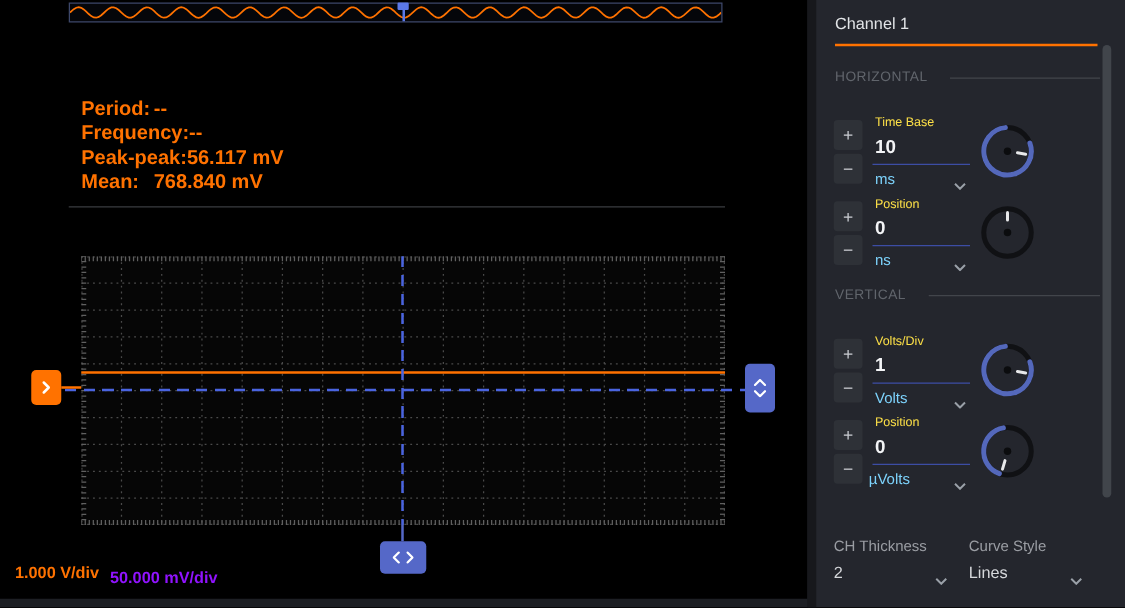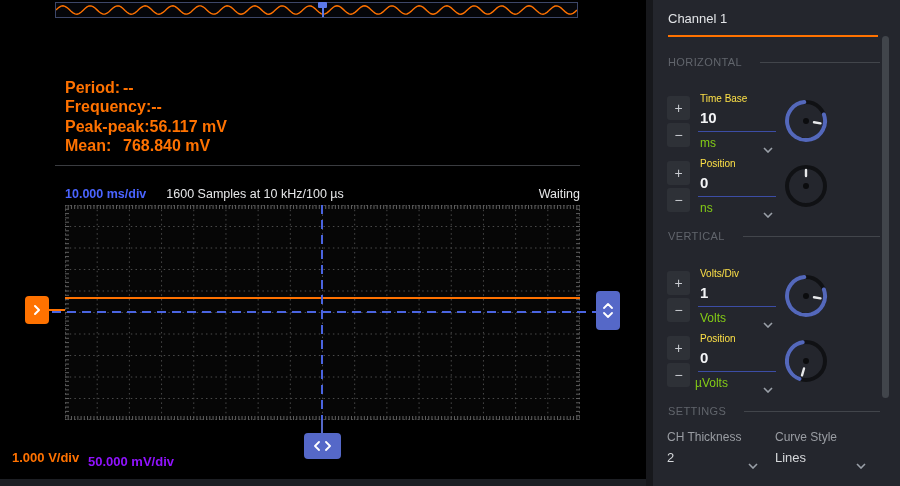--- a/index.html
+++ b/index.html
@@ -59,21 +59,21 @@
                     font-size:11px; letter-spacing:.4px; color:#61656c; }
   .section-header .line { flex:1; height:1px; background:#42454b; }
 
   .spin { position:absolute; display:flex; flex-direction:column; gap:3px; }
   .spin button { width:23px; height:24px; background:#2e3137; border:none; border-radius:3px;
                  color:#c8cbd0; font-size:14px; line-height:1; font-family:inherit; cursor:pointer; }
 
   .ctl-label { position:absolute; font-size:10px; color:#fde047; }
   .ctl-value { position:absolute; font-size:15px; font-weight:bold; color:#f3f4f6; }
   .ctl-underline { position:absolute; width:78px; height:1px; background:#3c4da5; }
-  .ctl-unit { position:absolute; font-size:12px; color:#84cc16; cursor:pointer; }
+  .ctl-unit { position:absolute; font-size:12px; color:#7dd3fc; cursor:pointer; }
   .chev { position:absolute; width:10px; height:6px; cursor:pointer; }
   .knob { position:absolute; width:44px; height:44px; cursor:pointer; }
 
   .dd-label { position:absolute; font-size:12px; color:#9a9da3; }
   .dd-value { position:absolute; font-size:13px; color:#d6d8db; cursor:pointer; }
 
   #scrollbar { position:absolute; left:229px; top:36px; width:7px; height:362px;
                background:#41454b; border-radius:3.5px; cursor:pointer; }
 </style>
 </head>
@@ -105,25 +105,20 @@
         <span class="mvalue">56.117 mV</span>
       </div>
       <div class="mrow">
         <span class="mlabel">Mean:</span>
         <span class="mvalue">768.840 mV</span>
       </div>
     </div>
 
     <div id="divider1"></div>
 
-    <div id="statusrow">
-      <span id="tbdiv">10.000 ms/div</span>
-      <span id="samples">1600 Samples at 10 kHz/100 µs</span>
-      <span id="state">Waiting</span>
-    </div>
 
     <div id="plot">
       <svg id="grid-svg" width="515" height="215">
           <line x1="0.5" y1="0" x2="0.5" y2="215" class="grid"></line>
           <line x1="32.1875" y1="0" x2="32.1875" y2="215" class="grid"></line>
           <line x1="64.375" y1="0" x2="64.375" y2="215" class="grid"></line>
           <line x1="96.5625" y1="0" x2="96.5625" y2="215" class="grid"></line>
           <line x1="128.75" y1="0" x2="128.75" y2="215" class="grid"></line>
           <line x1="160.9375" y1="0" x2="160.9375" y2="215" class="grid"></line>
           <line x1="193.125" y1="0" x2="193.125" y2="215" class="grid"></line>
@@ -702,24 +697,20 @@
     </div>
     <div class="knob" style="left:131px;top:339px">
       <svg width="44" height="44" viewBox="0 0 44 44">
         <circle cx="22" cy="22" r="19" fill="none" stroke="#101114" stroke-width="4"></circle>
         <path d="M 18.7 3.3 A 19 19 0 0 0 15.5 39.9" fill="none" stroke="#5468bb" stroke-width="4" stroke-linecap="round"></path>
         <line x1="20" y1="29.5" x2="18" y2="36.3" stroke="#e8e9eb" stroke-width="2.4" stroke-linecap="round"></line>
         <circle cx="22" cy="22" r="3" fill="#0b0c0e"></circle>
       </svg>
     </div>
 
-    <div class="section-header" style="top:405px">
-      <span>SETTINGS</span>
-      <span class="line"></span>
-    </div>
 
     <div class="dd-label" style="left:14px;top:430px">CH Thickness</div>
     <div class="dd-value" style="left:14px;top:450px">2</div>
     <div class="chev" style="left:95px;top:455px">
       <svg width="10" height="6" viewBox="0 0 10 6">
           <polyline points="1,1 5,5 9,1" fill="none" stroke="#9aa0a8" stroke-width="1.6"></polyline>
         </svg>
     </div>
 
     <div class="dd-label" style="left:122px;top:430px">Curve Style</div>

